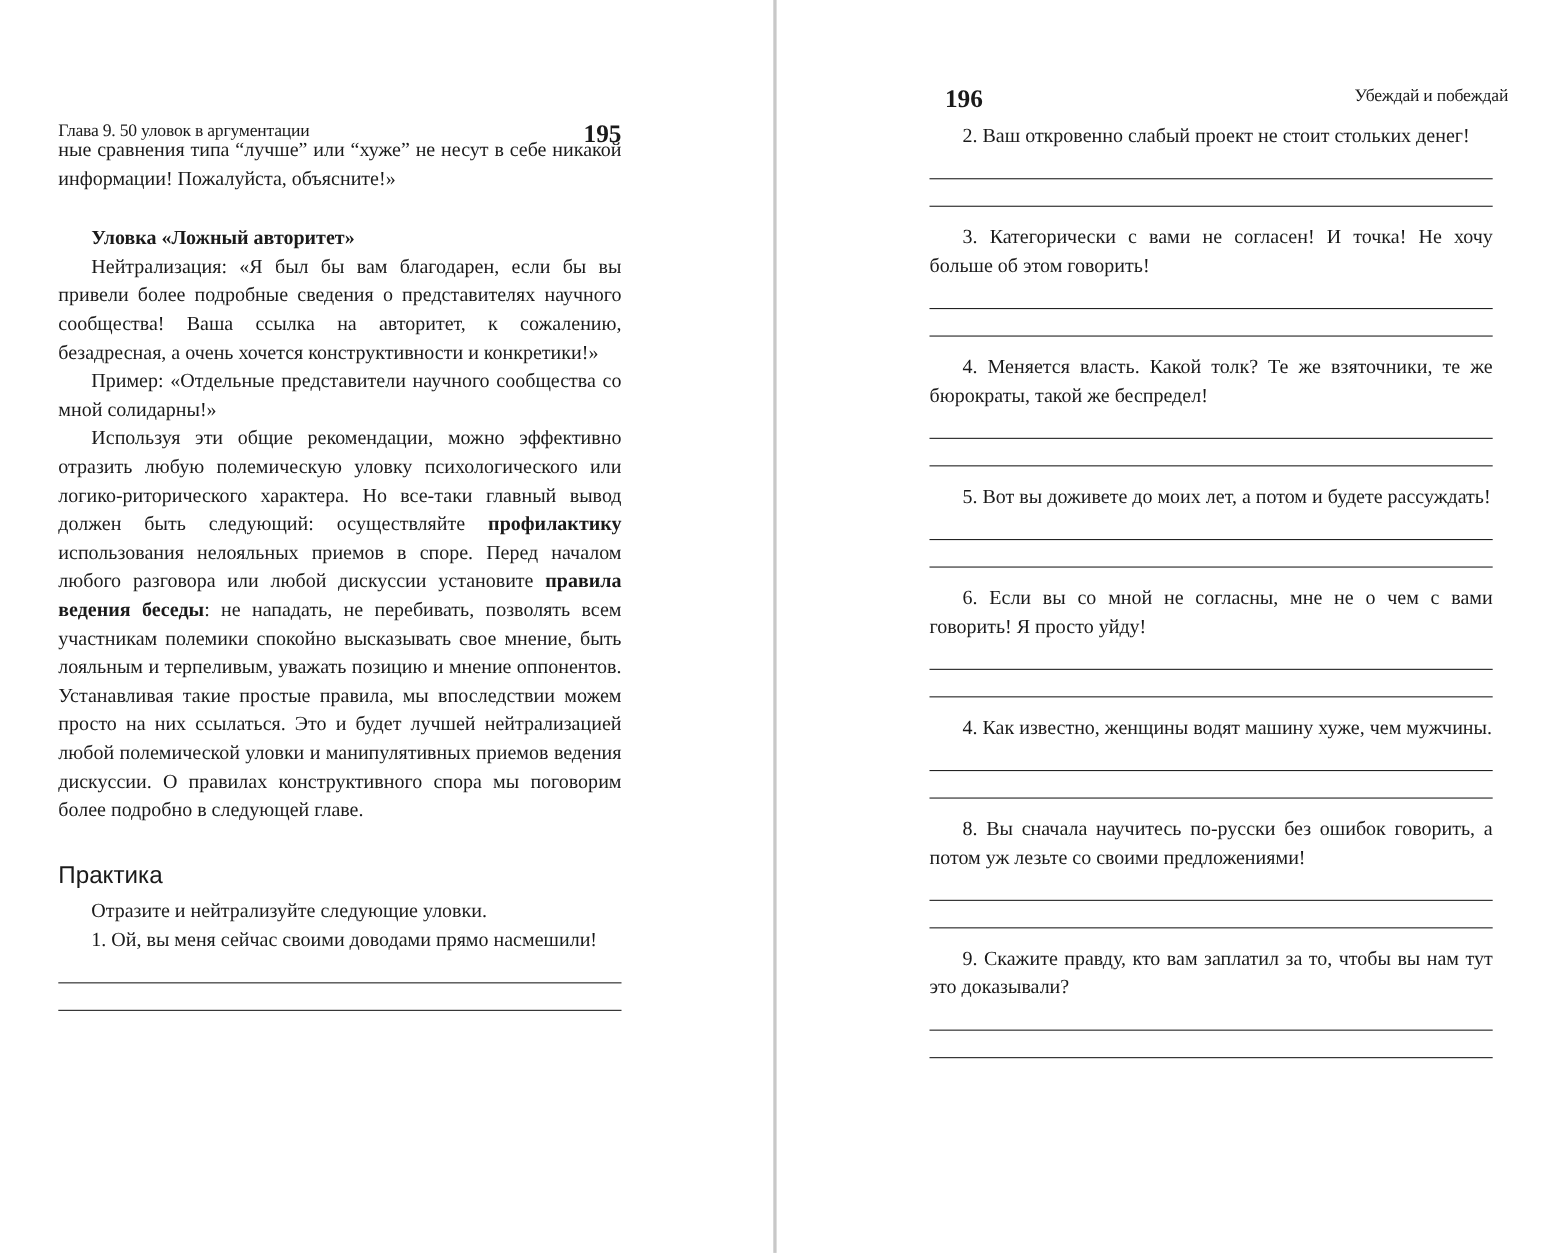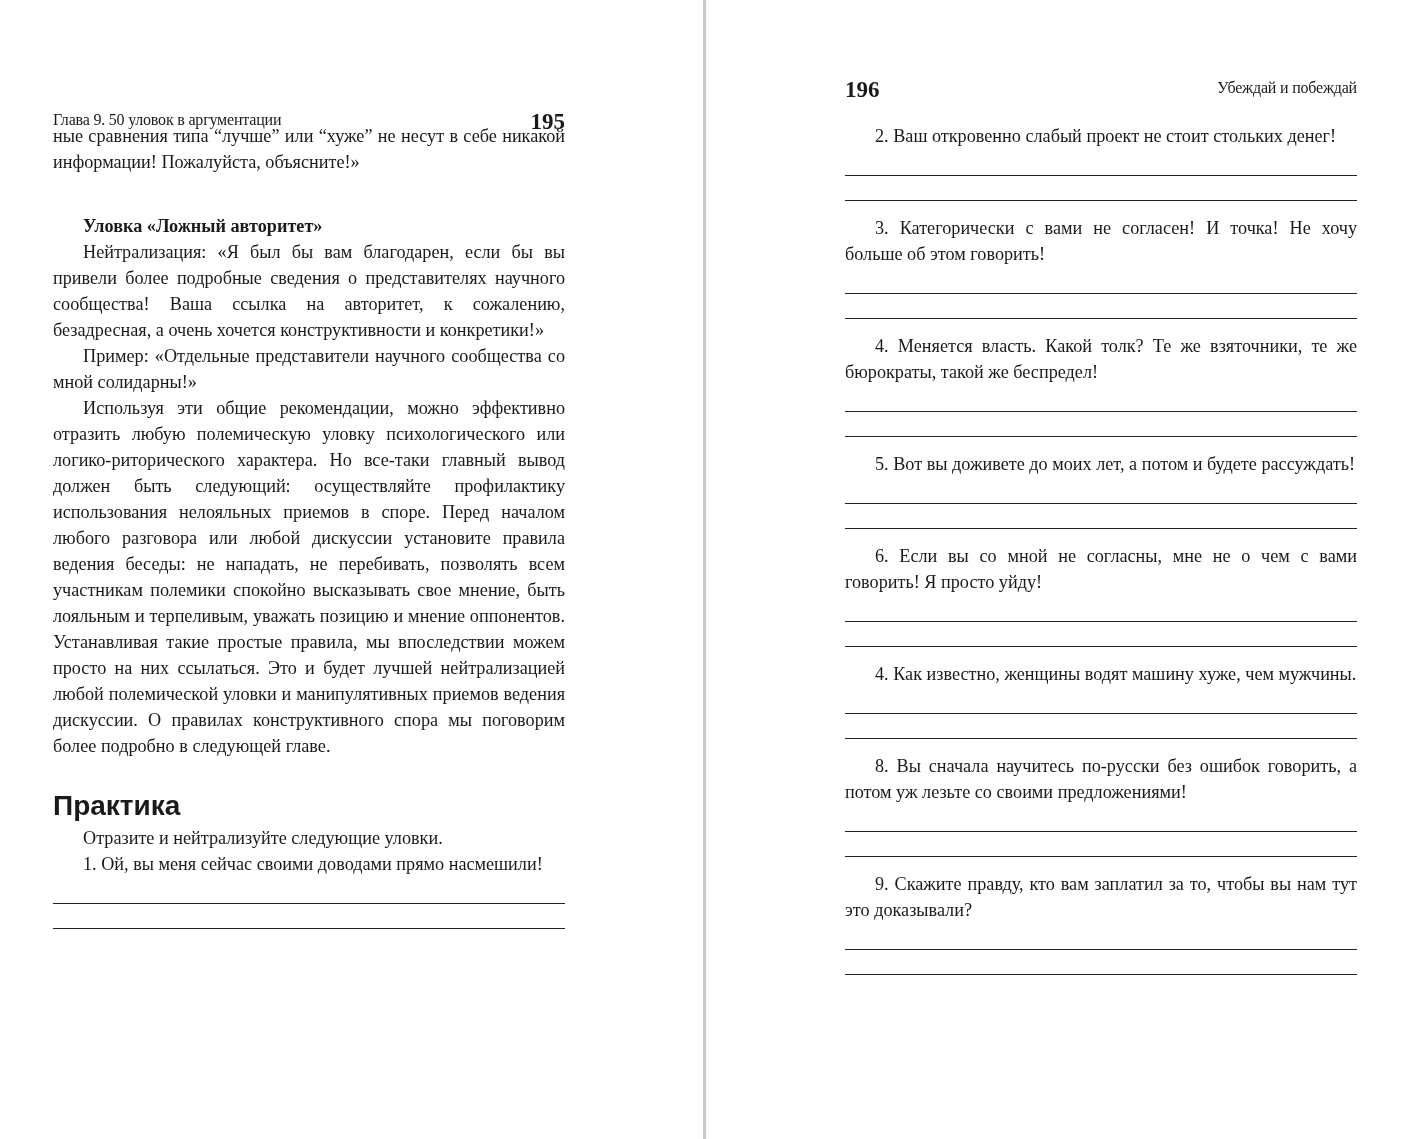--- a/index.html
+++ b/index.html
@@ -4,35 +4,35 @@
 <style>
   html, body { margin:0; padding:0; background:#ffffff; }
   body { width:1410px; height:1139px; position:relative; overflow:hidden;
          font-family:"Liberation Serif", "DejaVu Serif", serif; color:#1a1a1a; }
   .page { position:absolute; top:0; height:1139px; }
   .page.left { left:0; width:703px; }
   .page.right { left:706px; width:704px; }
   .divider { position:absolute; left:703px; top:0; width:3px; height:1139px; background:#c8c8c8; }
   .header { position:absolute; top:77px; width:512px; height:26px; font-size:17px; }
   .left .header { left:53px;margin-top:32px; }
-  .right .header { left:139px;text-align:right; }
+  .right .header { left:153px;text-align:right; }
   .header .title { position:absolute; top:2px; font-size:16px; letter-spacing:-0.2px; }
   .header .num { position:absolute; top:0; font-size:23px; font-weight:bold; }
   .left .header .title { left:0; }
   .left .header .num { right:0; }
   .right .header .num { left:0; }
   .right .header .title { right:0; }
   .body { position:absolute; width:512px; font-size:18.2px; line-height:26px; text-align:justify; }
   .left .body { left:53px; top:123px; }
-  .right .body { left:139px; top:123px; }
+  .right .body { left:139px; top:110px; }
   p { margin:0; text-indent:30px; }
   p.noindent { text-indent:0; }
-  .subhead { font-weight:bold; margin-top:38px;font-family:Liberation Serif, serif; }
-  .section-title { font-family:"Liberation Sans", "DejaVu Sans", sans-serif; font-weight:bold; font-size:28px; margin:34px 0 6px 0; text-indent:0; }
-  b { font-weight:normal; }
+  .subhead { font-weight:bold; margin-top:28px;font-family:Liberation Serif, serif; }
+  .section-title { font-family:"Liberation Sans", "DejaVu Sans", sans-serif; font-weight:normal; font-size:22px; margin:34px 0 6px 0; text-indent:0; }
+  b { font-weight:bold; }
   .answer-line { border-bottom:1.5px solid #222; height:24px; margin:0; }
   .exercise { margin-top:0; }
   .exercise + .exercise { margin-top:14px; }
   .lines { margin-top:2px; }
 </style>
 </head>
 <body>
 
 <div class="page left">
   <div class="header">

